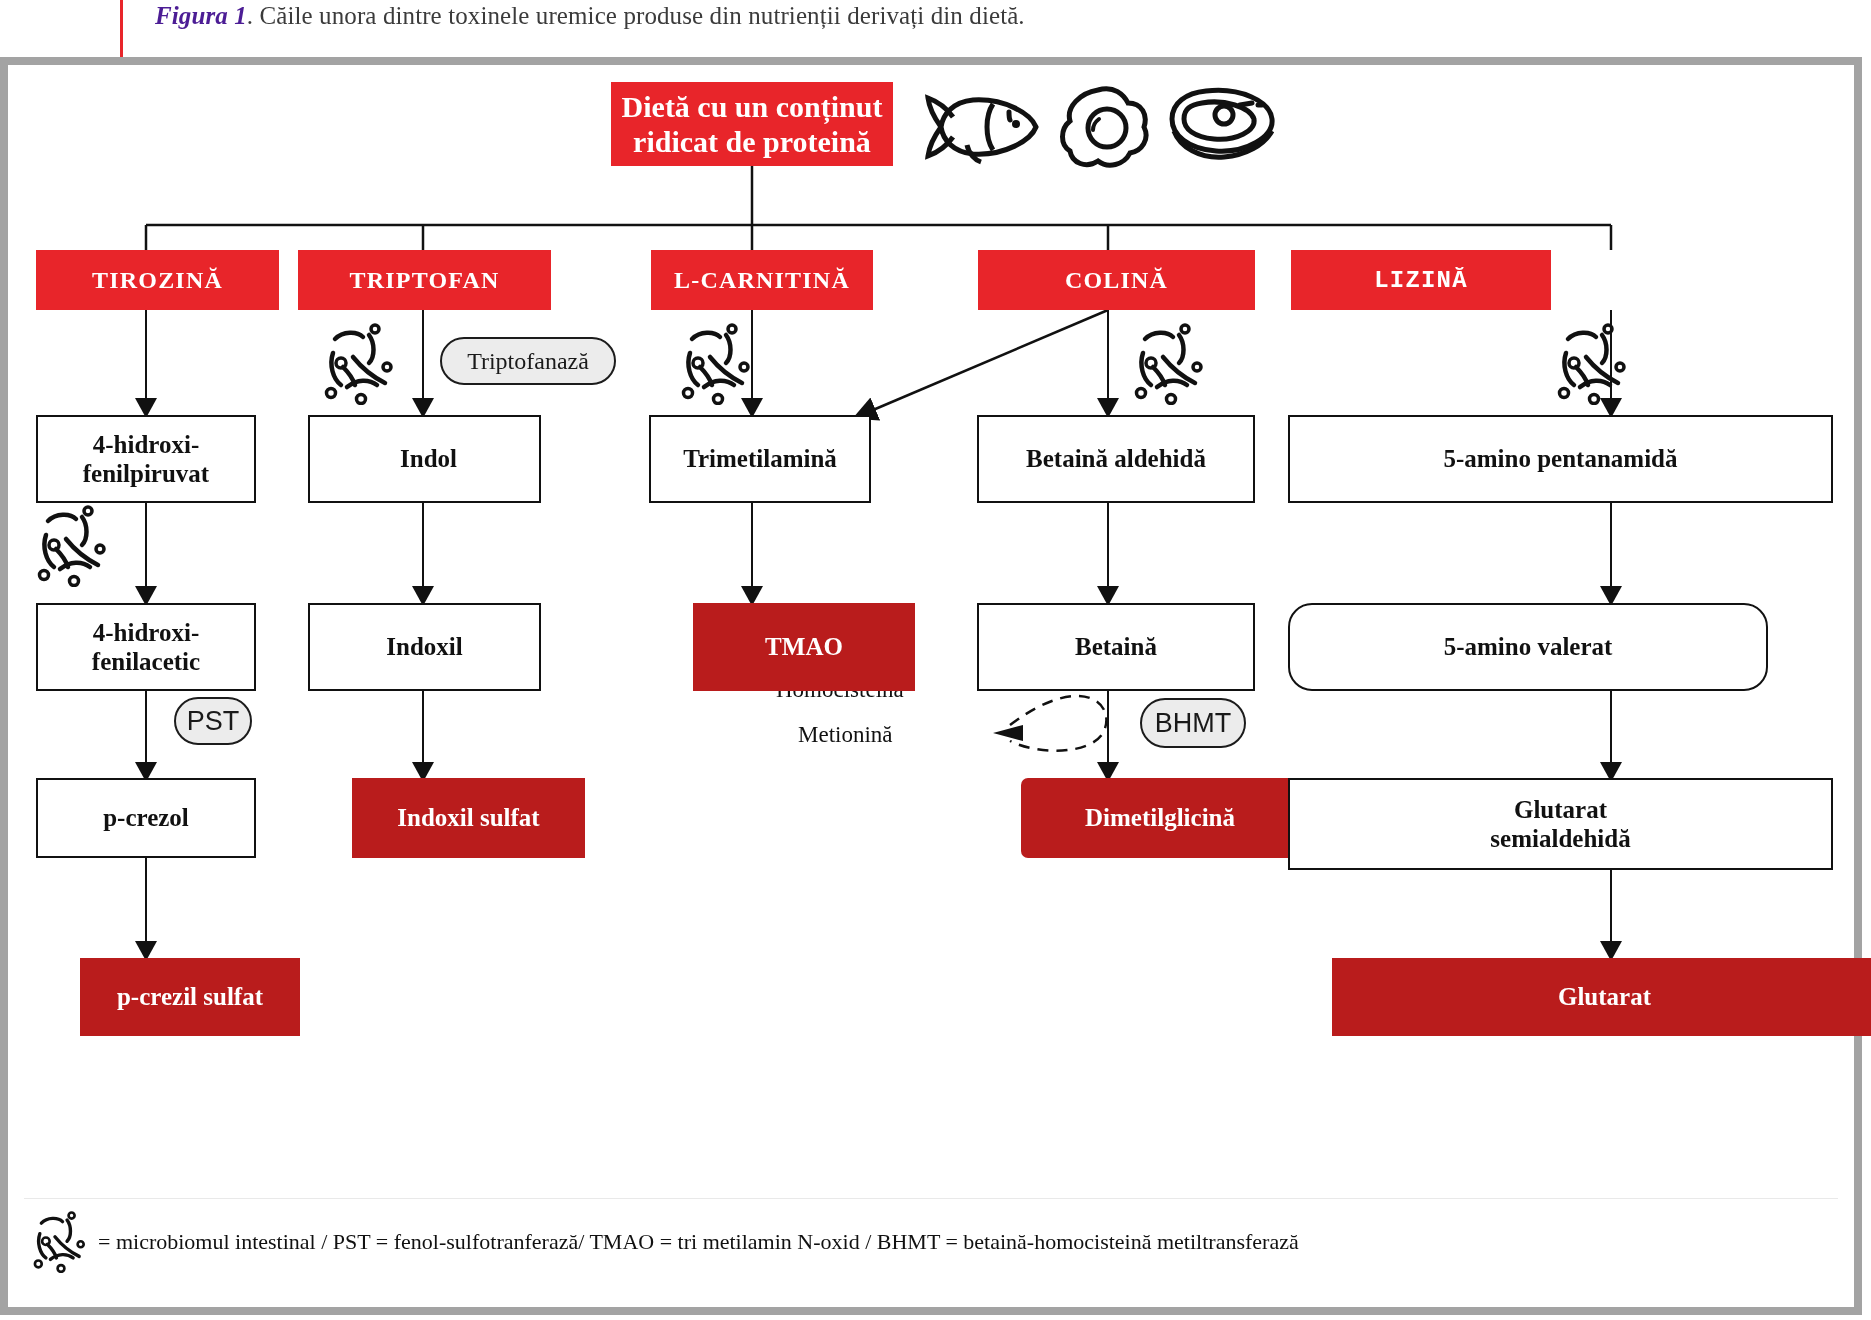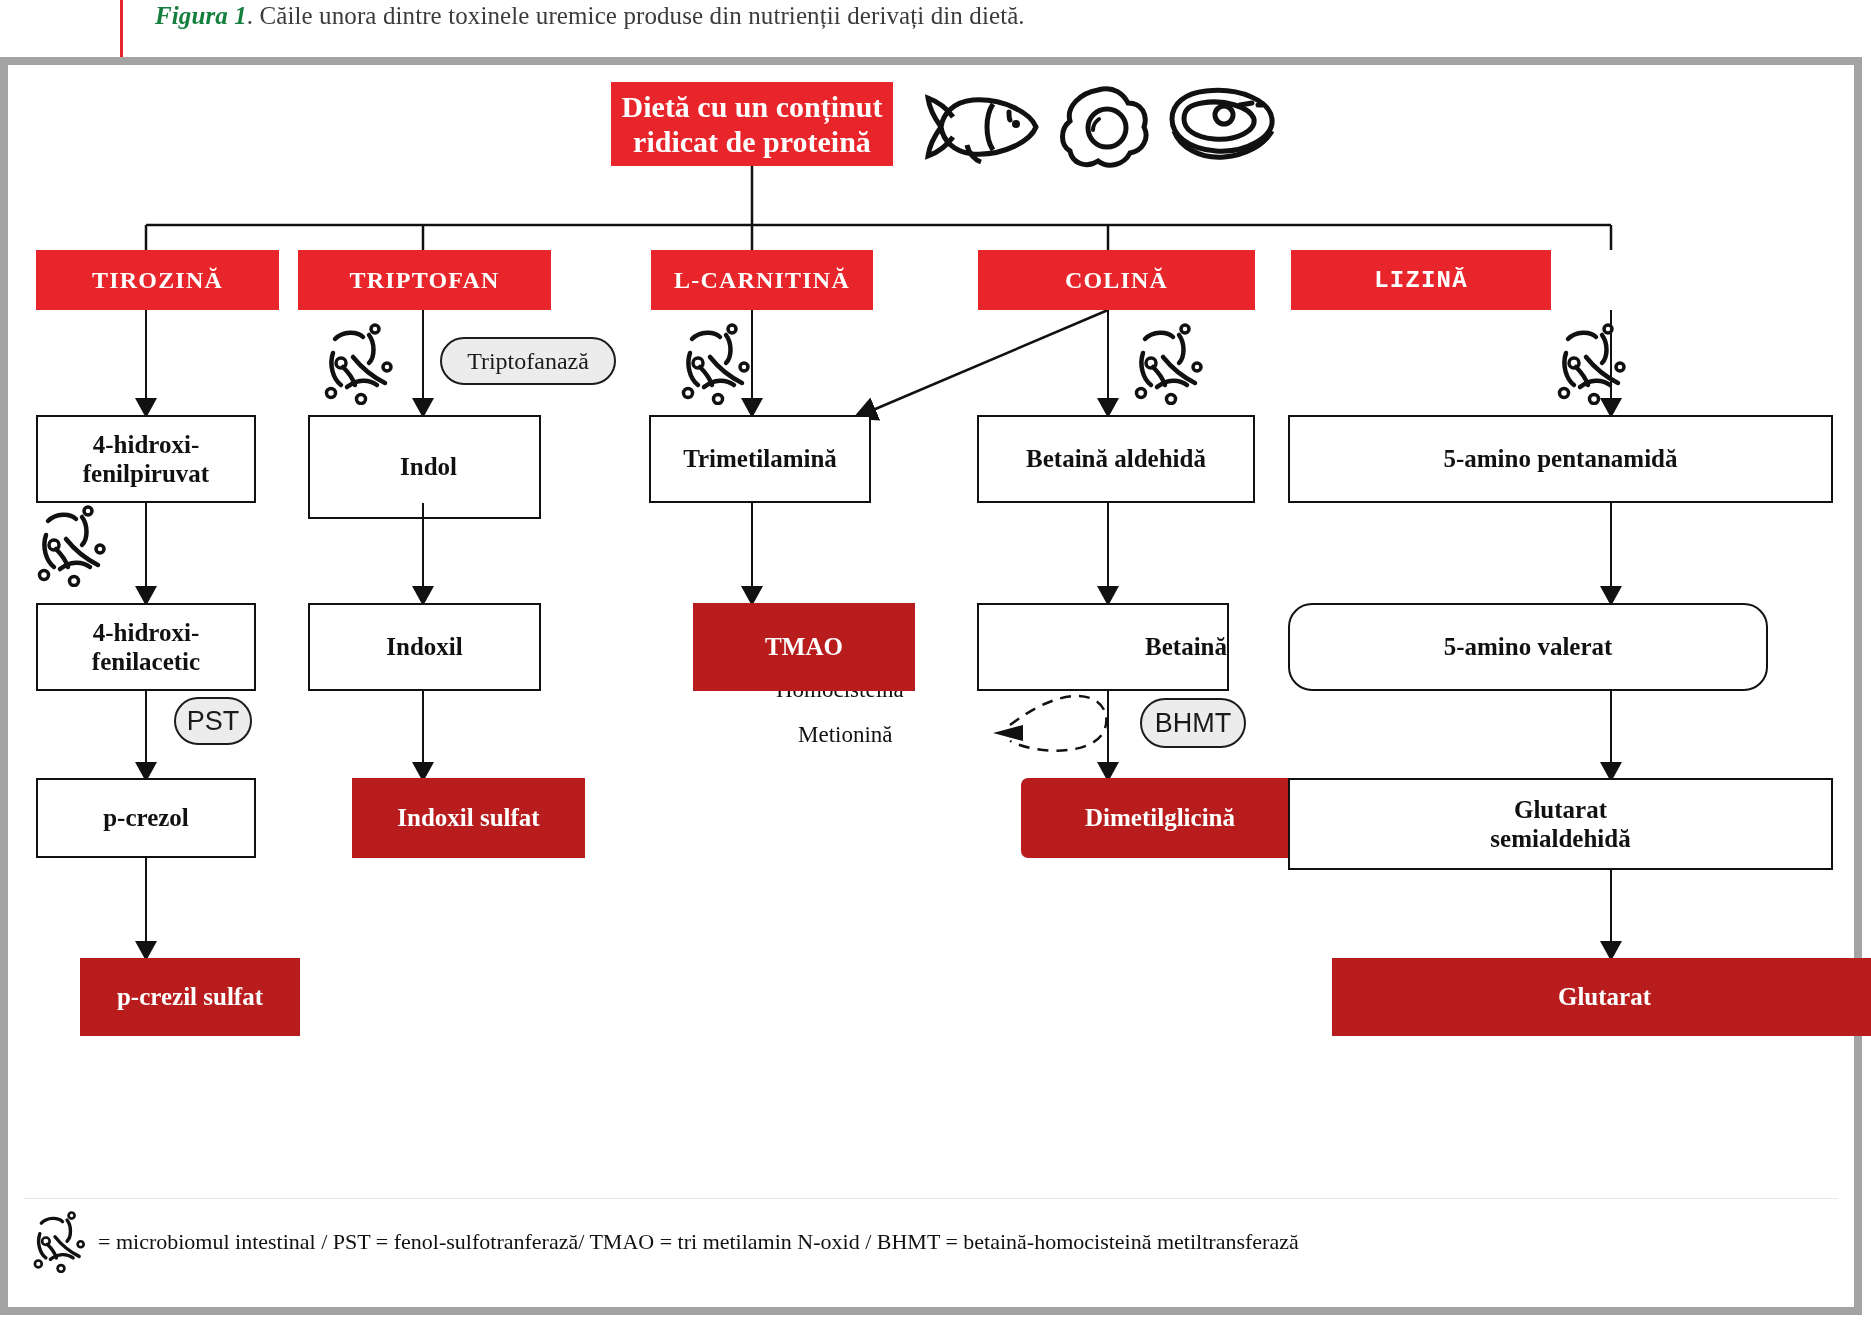--- a/index.html
+++ b/index.html
@@ -8,21 +8,21 @@
     font-family:"Liberation Serif","DejaVu Serif",serif;
   }
 
   
   #caption-area{position:absolute;left:0;top:0;width:1871px;height:58px;}
   #caption-rule{position:absolute;left:120px;top:0;width:3px;height:88px;background:#e8252a;}
   #caption-text{
     position:absolute;left:155px;top:2px;width:1500px;
     font-size:25px;color:#3b3b3b;letter-spacing:.1px;white-space:nowrap;
   }
-  #caption-text b{font-style:italic;font-weight:bold;color:#15803d;}
+  #caption-text b{font-style:italic;font-weight:bold;color:#4c1d95;}
 
   
   #figure{
     position:absolute;left:0;top:57px;width:1862px;height:1258px;
     border:8px solid #a3a3a3;background:#fff;box-sizing:border-box;
   }
 
   .node{position:absolute;box-sizing:border-box;display:flex;align-items:center;justify-content:center;text-align:center;}
 
   .red{background:#e8252a;color:#fff;font-weight:bold;letter-spacing:1.2px;font-size:24px;}
@@ -254,21 +254,21 @@
   </div>
 
   <div class="vline" style="left:137px;top:793px;height:90px;"></div>
   <div class="arrow" style="left:127px;top:876px;"></div>
   <div class="node grey" style="left:28px;top:893px;width:220px;height:78px;">
     <span>p-crezil sulfat</span>
   </div>
 
   <div class="vline" style="left:414px;top:245px;height:95px;"></div>
   <div class="arrow" style="left:404px;top:333px;"></div>
-  <div class="node white" style="left:300px;top:350px;width:233px;height:104px;padding-left:8px;">
+  <div class="node white" style="left:300px;top:350px;width:233px;height:88px;padding-left:8px;">
     <span>Indol</span>
   </div>
 
   <div class="vline" style="left:414px;top:438px;height:90px;"></div>
   <div class="arrow" style="left:404px;top:521px;"></div>
   <div class="node white" style="left:300px;top:538px;width:233px;height:88px;">
     <span>Indoxil</span>
   </div>
 
   <div class="vline" style="left:414px;top:626px;height:78px;"></div>
@@ -290,21 +290,21 @@
   </div>
 
   <div class="vline" style="left:1099px;top:245px;height:95px;"></div>
   <div class="arrow" style="left:1089px;top:333px;"></div>
   <div class="node white" style="left:969px;top:350px;width:278px;height:88px;">
     <span>Betaină aldehidă</span>
   </div>
 
   <div class="vline" style="left:1099px;top:438px;height:90px;"></div>
   <div class="arrow" style="left:1089px;top:521px;"></div>
-  <div class="node white" style="left:969px;top:538px;width:252px;height:88px;justify-content:flex-end;">
+  <div class="node white" style="left:969px;top:538px;width:278px;height:88px;">
     <span>Betaină</span>
   </div>
 
   <div class="vline" style="left:1099px;top:626px;height:78px;"></div>
   <div class="arrow" style="left:1089px;top:697px;"></div>
   <div class="node grey" style="left:969px;top:713px;width:278px;height:80px;border-radius:7px;">
     <span>Dimetilglicină</span>
   </div>
 
   <div class="vline" style="left:1602px;top:245px;height:95px;"></div>

